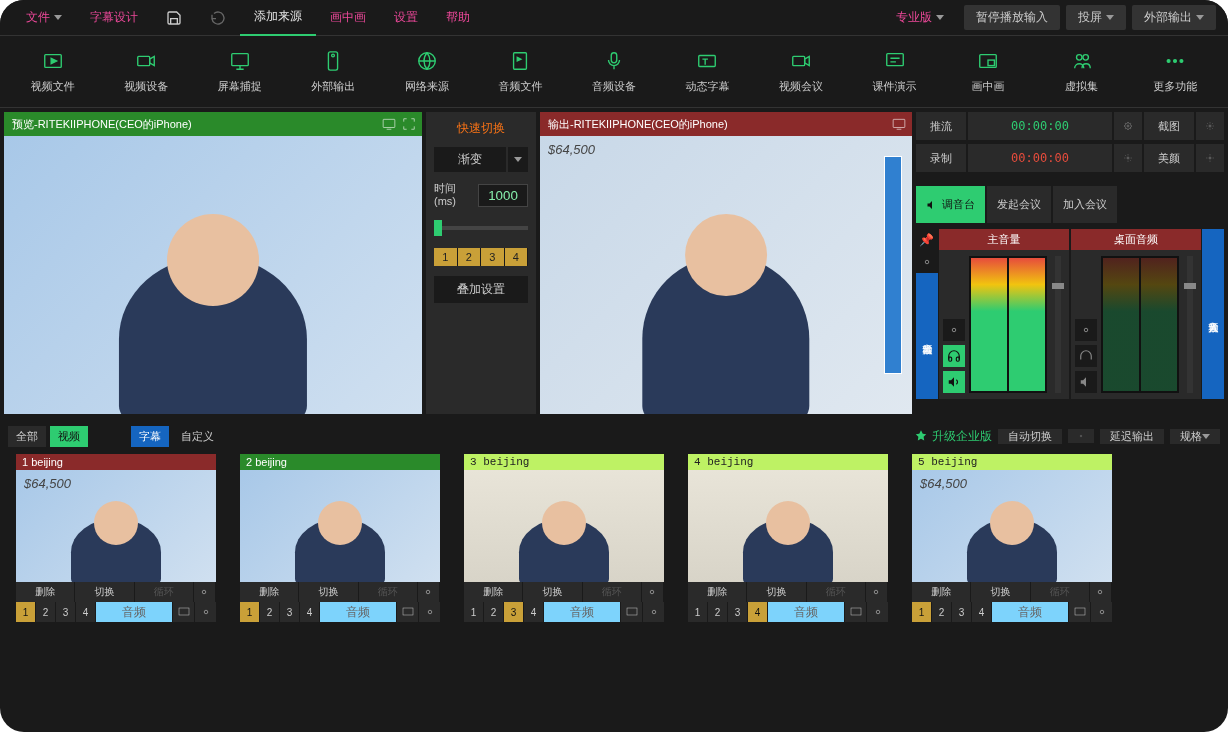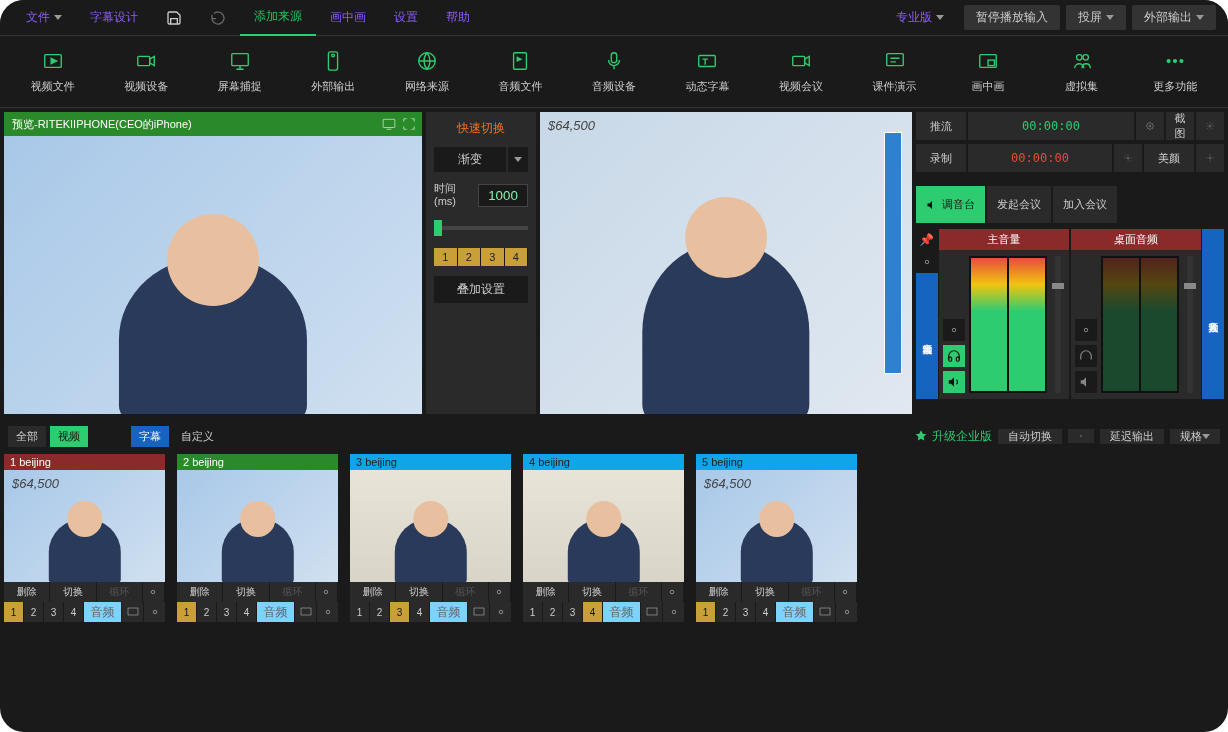--- a/index.html
+++ b/index.html
@@ -2,22 +2,22 @@
 <html><head>
 <meta charset="utf-8">
 <style>
 * { margin: 0; padding: 0; box-sizing: border-box; font-family: "Microsoft YaHei", Arial, sans-serif; }
 body { background: #fff; padding: 0; }
 .app { width: 1228px; height: 732px; background: #1a1a1a; border-radius: 24px; overflow: hidden; color: #ccc; font-size: 12px; position: relative; }
 
 
 .menubar { height: 36px; display: flex; align-items: center; padding: 0 12px; background: #1a1a1a; border-bottom: 1px solid #333; }
 .menu-left { display: flex; align-items: center; gap: 0; }
-.menu-item { padding: 0 14px; height: 36px; display: flex; align-items: center; cursor: pointer; color: #8b5cf6; gap: 4px; }
-.menu-item.active { color: #22c55e; border-bottom: 2px solid #2ecc71; }
+.menu-item { padding: 0 14px; height: 36px; display: flex; align-items: center; cursor: pointer; color: #ec4899; gap: 4px; }
+.menu-item.active { color: #e5e5e5; border-bottom: 2px solid #2ecc71; }
 .menu-right { margin-left: auto; display: flex; align-items: center; gap: 6px; }
 .menu-btn { background: #333; padding: 4px 12px; border-radius: 2px; display: flex; align-items: center; gap: 4px; cursor: pointer; }
 
 
 .toolbar { height: 72px; display: flex; align-items: center; padding: 0 8px; gap: 4px; background: #1a1a1a; border-bottom: 1px solid #333; }
 .tool-item { flex: 1; display: flex; flex-direction: column; align-items: center; justify-content: center; gap: 6px; cursor: pointer; padding: 6px 0; }
 .tool-icon { width: 24px; height: 24px; display: flex; align-items: center; justify-content: center; }
 .tool-icon svg { width: 22px; height: 22px; stroke: #2ecc71; fill: none; stroke-width: 1.5; }
 .tool-label { font-size: 11px; color: #ccc; }
 
@@ -75,25 +75,25 @@
 
 .bottom-section { padding: 4px; }
 .bottom-bar { display: flex; align-items: center; height: 28px; gap: 4px; padding: 0 4px; }
 .filter-tab { padding: 3px 8px; background: #2a2a2a; cursor: pointer; font-size: 11px; }
 .filter-tab.active-green { background: #2ecc71; color: #111; }
 .filter-tab.active-blue { background: #1565c0; color: #fff; margin-left: 39px; }
 .bottom-bar-right { margin-left: auto; display: flex; align-items: center; gap: 6px; }
 .upgrade { color: #2ecc71; display: flex; align-items: center; gap: 4px; }
 
 .scenes-row { display: flex; gap: 12px; margin-top: 4px; }
-.scene-card { width: 161px; display: flex; flex-direction: column; }
+.scene-card { width: 200px; display: flex; flex-direction: column; margin-left: 12px; }
 .scene-title { height: 16px; padding: 0 6px; font-size: 11px; color: #fff; display: flex; align-items: center; }
 .scene-title.red { background: #8a2a2a; }
 .scene-title.green { background: #2a8a2a; }
-.scene-title.gold { background: #0ea5e9; color: #222; }
+.scene-title.gold { background: #bef264; color: #222; font-family: Liberation Mono, monospace; }
 .scene-thumb { height: 112px; background: #333; position: relative; overflow: hidden; }
 .scene-actions { display: flex; height: 20px; }
 .scene-action { flex: 1; background: #2a2a2a; border-right: 1px solid #1a1a1a; text-align: center; font-size: 10px; display: flex; align-items: center; justify-content: center; cursor: pointer; }
 .scene-action.dim { color: #555; }
 .scene-footer { display: flex; height: 20px; }
 .scene-num { width: 20px; background: #2a2a2a; border-right: 1px solid #1a1a1a; text-align: center; font-size: 10px; display: flex; align-items: center; justify-content: center; }
 .scene-num.active { background: #c9a038; color: #111; }
 .scene-audio { flex: 1; background: #7dd3fc; text-align: center; font-size: 12px; display: flex; align-items: center; justify-content: center; color: #666; }
 .scene-ft-icon { width: 22px; background: #2a2a2a; border-left: 1px solid #1a1a1a; display: flex; align-items: center; justify-content: center; }
 
@@ -314,38 +314,47 @@
       <div class="preset-row" id="preset-row">
           <div class="preset-btn">1</div>
           <div class="preset-btn">2</div>
           <div class="preset-btn">3</div>
           <div class="preset-btn">4</div>
         </div>
       <div class="overlay-btn">叠加设置</div>
     </div>
 
     <div class="panel-output">
+      <div class="panel-header red">
+        <span>输出-RITEKIIPHONE(CEO的iPhone)</span>
+        <div class="panel-header-icons">
+          <svg width="14" height="14" viewBox="0 0 24 24" fill="none" stroke="#fff">
+              <rect x="2" y="4" width="20" height="14" rx="1"></rect>
+              <path d="M8 21h8"></path>
+            </svg>
+        </div>
+      </div>
       <div class="video-area">
         <div class="fake-person" style="background:linear-gradient(135deg,#c8d8e8,#e0e8f0)"></div>
         <div class="price-tag">$64,500</div>
         <div style="position:absolute;right:10px;top:20px;bottom:40px;width:18px;background:#3080d0;border:1px solid #fff"></div>
       </div>
     </div>
 
     <div class="panel-right">
       <div class="ctrl-row">
         <div class="ctrl-btn" style="width:50px">推流</div>
         <div class="ctrl-btn flex timer green">00:00:00</div>
         <div class="ctrl-btn" style="width:28px">
             <svg class="gear" viewBox="0 0 24 24" fill="none" stroke="#ccc">
               <circle cx="12" cy="12" r="3"></circle>
               <path d="M19.4 15a1.65 1.65 0 0 0 .33 1.82l.06.06a2 2 0 1 1-2.83 2.83l-.06-.06a1.65 1.65 0 0 0-1.82-.33 1.65 1.65 0 0 0-1 1.51V21a2 2 0 0 1-4 0v-.09A1.65 1.65 0 0 0 9 19.4a1.65 1.65 0 0 0-1.82.33l-.06.06a2 2 0 1 1-2.83-2.83l.06-.06a1.65 1.65 0 0 0 .33-1.82 1.65 1.65 0 0 0-1.51-1H3a2 2 0 0 1 0-4h.09A1.65 1.65 0 0 0 4.6 9a1.65 1.65 0 0 0-.33-1.82l-.06-.06a2 2 0 1 1 2.83-2.83l.06.06a1.65 1.65 0 0 0 1.82.33H9a1.65 1.65 0 0 0 1-1.51V3a2 2 0 0 1 4 0v.09a1.65 1.65 0 0 0 1 1.51 1.65 1.65 0 0 0 1.82-.33l.06-.06a2 2 0 1 1 2.83 2.83l-.06.06a1.65 1.65 0 0 0-.33 1.82V9c.61.26 1 .86 1 1.51H21a2 2 0 0 1 0 4h-.09c-.65 0-1.25.39-1.51 1z"></path>
             </svg>
           </div>
-        <div class="ctrl-btn" style="width:28px">截图</div>
+        <div class="ctrl-btn" style="width:50px">截图</div>
         <div class="ctrl-btn" style="width:28px">
             <svg class="gear" viewBox="0 0 24 24" fill="none" stroke="#ccc">
               <circle cx="12" cy="12" r="3"></circle>
               <path d="M12 1v3M12 20v3M4.2 4.2l2.1 2.1M17.7 17.7l2.1 2.1M1 12h3M20 12h3M4.2 19.8l2.1-2.1M17.7 6.3l2.1-2.1"></path>
             </svg>
           </div>
       </div>
       <div class="ctrl-row">
         <div class="ctrl-btn" style="width:50px">录制</div>
         <div class="ctrl-btn flex timer red">00:00:00</div>

